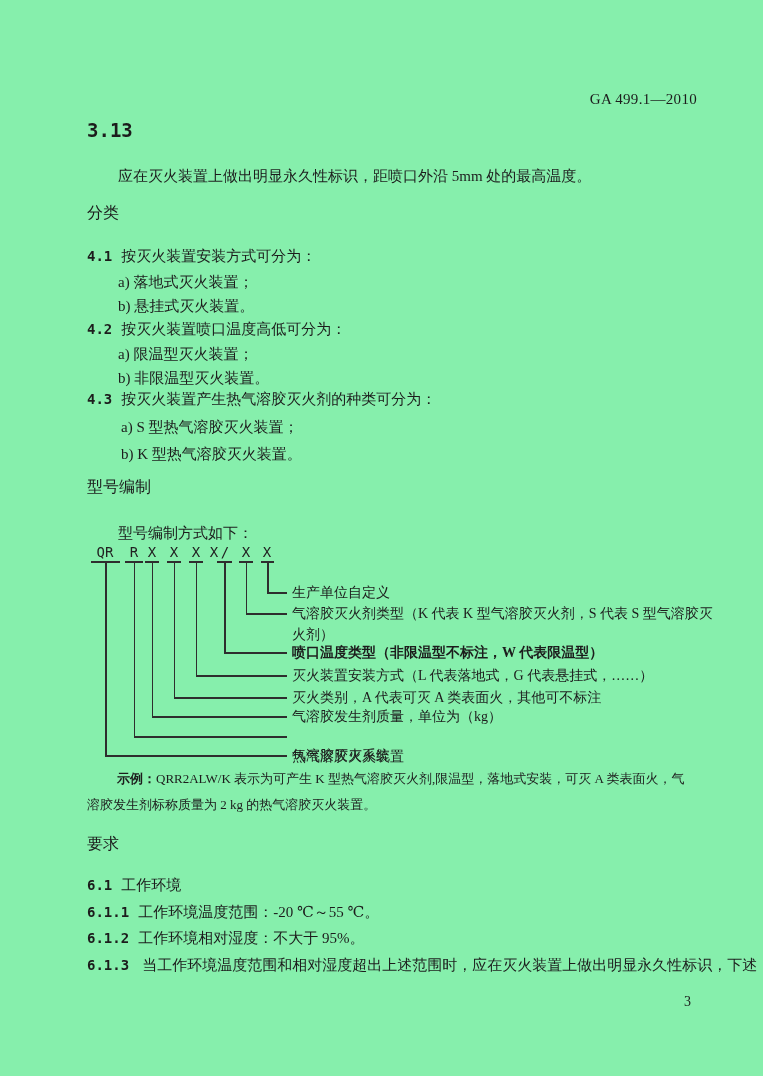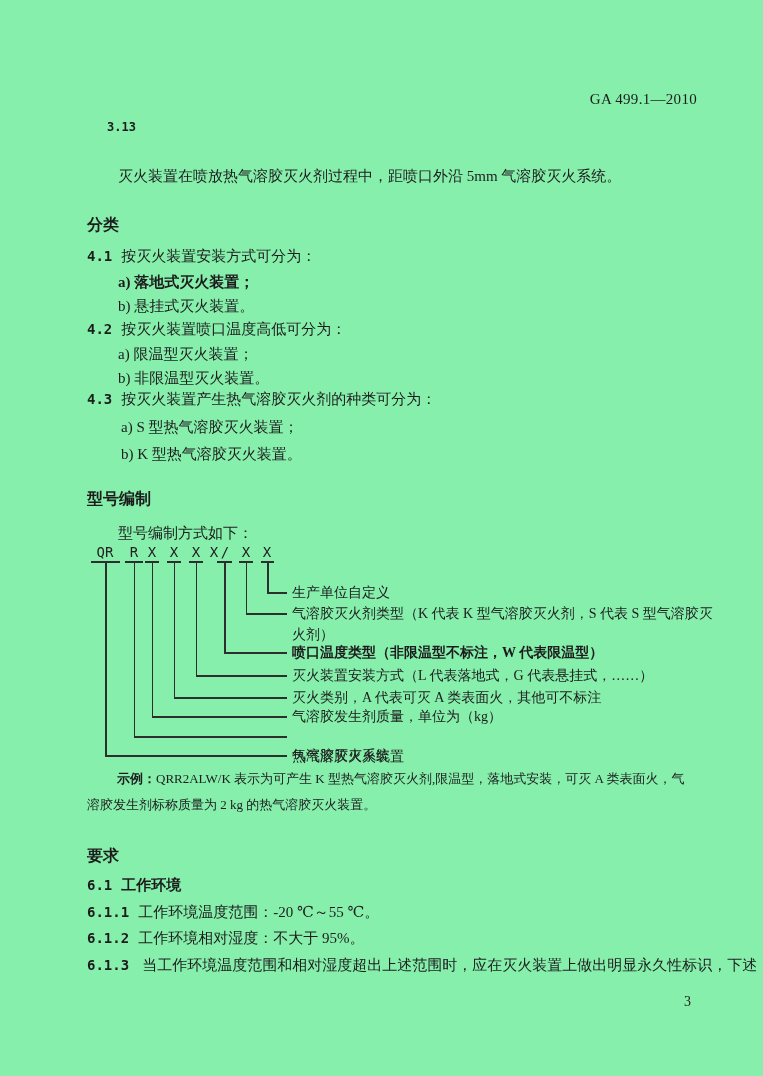--- a/index.html
+++ b/index.html
@@ -4,21 +4,21 @@
 <style>
   html,body{margin:0;padding:0;background:#9a9a9a;}
   .page{
     position:relative;width:763px;height:1076px;background:#86efac;
     margin:0 auto;overflow:hidden;
     font-family:"Liberation Serif","DejaVu Serif",serif;
     color:#1c1c1c;font-size:15px;line-height:1.0;
   }
   .abs{position:absolute;}
   .mono{font-family:"DejaVu Sans Mono","Liberation Mono",monospace;}
-  .hd{font-family:"Liberation Sans","DejaVu Sans",sans-serif;font-weight:bold;font-size:16px;margin-top:12px;}
+  .hd{font-family:"Liberation Sans","DejaVu Sans",sans-serif;font-weight:normal;font-size:16px;}
   .num{font-family:"DejaVu Sans Mono","Liberation Mono",monospace;font-weight:bold;margin-right:9px;}
   .b{font-weight:bold;}
   .nowrap{white-space:nowrap;}
   .termcn{font-family:"Liberation Sans","DejaVu Sans",sans-serif;font-weight:bold;margin-right:8px;}
   .header-right{font-size:15px;letter-spacing:.3px;}
   
   .diagram{position:absolute;left:87px;top:545px;width:650px;height:235px;}
   .sym{position:absolute;top:0;transform:translateX(-50%);font-family:"DejaVu Sans Mono","Liberation Mono",monospace;font-size:14px;color:#222;}
   .tick{position:absolute;top:16px;height:2px;background:#2e2e2e;}
   .vline{position:absolute;width:1.5px;background:#2e2e2e;}
@@ -27,29 +27,29 @@
   .example{font-size:13px;line-height:26px;text-indent:30px;}
   .pagenum{font-size:14px;font-family:"Liberation Serif","DejaVu Serif",serif;}
 </style>
 </head>
 <body>
 
 <div class="page">
 
   <div class="abs header-right" style="top:92px;right:66px;">GA 499.1—2010</div>
 
-  <div class="abs mono b" style="left:87px;top:121px;font-size:12px;margin-left:20px;">3.13</div>
-  <div class="abs nowrap" style="left:118px;top:169px;">灭火装置在喷放热气溶胶灭火剂过程中，距喷口外沿 5mm 气溶胶灭火系统。</div>
+  <div class="abs mono b" style="left:87px;top:121px;font-size:19px;">3.13</div>
+  <div class="abs nowrap" style="left:118px;top:169px;">应在灭火装置上做出明显永久性标识，距喷口外沿 5mm 处的最高温度。</div>
 
   <div class="abs hd" style="left:87px;top:205px;">分类</div>
 
   <div class="abs nowrap" style="left:87px;top:249px;">
     <span class="num" style="font-size:14px;">4.1</span><span>按灭火装置安装方式可分为：</span>
   </div>
-  <div class="abs nowrap" style="left:118px;top:275px;font-weight:bold;">a) 落地式灭火装置；</div>
+  <div class="abs nowrap" style="left:118px;top:275px;">a) 落地式灭火装置；</div>
   <div class="abs nowrap" style="left:118px;top:299px;">b) 悬挂式灭火装置。</div>
 
   <div class="abs nowrap" style="left:87px;top:322px;">
     <span class="num" style="font-size:14px;">4.2</span><span>按灭火装置喷口温度高低可分为：</span>
   </div>
   <div class="abs nowrap" style="left:118px;top:347px;">a) 限温型灭火装置；</div>
   <div class="abs nowrap" style="left:118px;top:371px;">b) 非限温型灭火装置。</div>
 
   <div class="abs nowrap" style="left:87px;top:392px;">
     <span class="num" style="font-size:14px;">4.3</span><span>按灭火装置产生热气溶胶灭火剂的种类可分为：</span>

